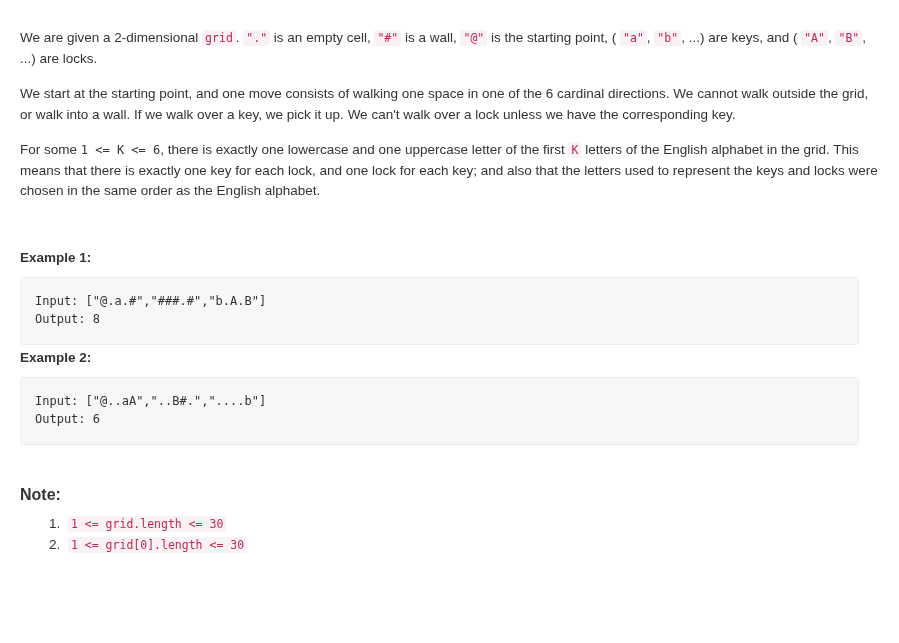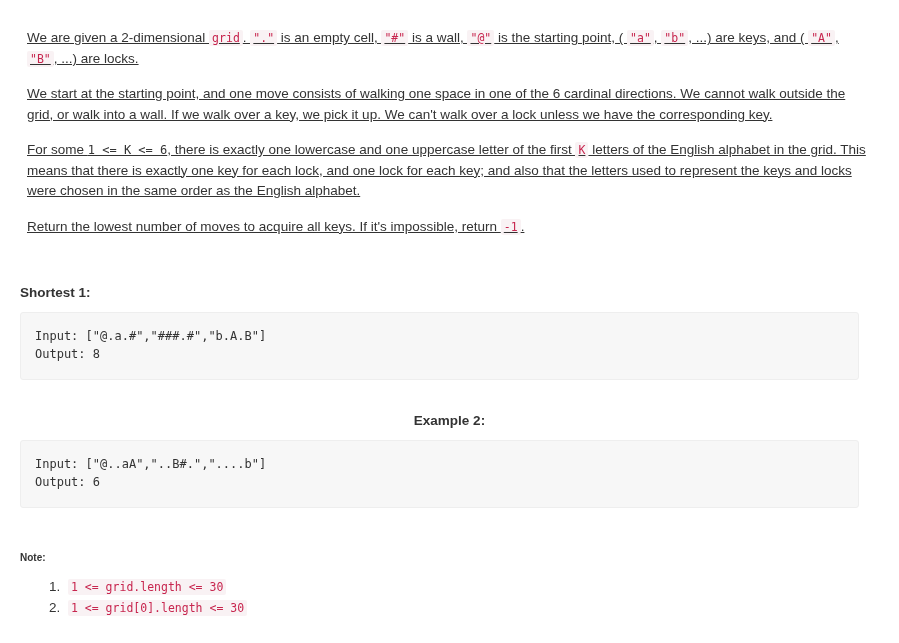--- a/index.html
+++ b/index.html
@@ -25,23 +25,22 @@
     color: #333333;
     margin: 0;
     padding-top: 16px;
     line-height: 28px;
     letter-spacing: 0.1px;
   }
   .para {
     font-size: 13.5px;
     line-height: 20.5px;
     color: #333333;
-    margin: 7px;
+    margin: 0;
     padding-top: 0;
-    text-decoration: underline;
   }
   #p1 { margin-top: 28px; }
   #p2 { margin-top: 15px; }
   #p3 { margin-top: 15px; }
   #p4 { margin-top: 15px; }
 
   code.inline {
     font-family: "DejaVu Sans Mono", "Liberation Mono", monospace;
     font-size: 11.5px;
     background: #f9f2f4;
@@ -58,39 +57,39 @@
     white-space: pre;
   }
   .example-title {
     font-size: 13.5px;
     font-weight: bold;
     color: #333333;
     margin: 0;
     line-height: 20px;
   }
   #ex1-title { margin-top: 46px; }
-  #ex2-title { margin-top: 31px; text-align: center; }
+  #ex2-title { margin-top: 3px; }
 
   pre.codeblock {
     font-family: "DejaVu Sans Mono", "Liberation Mono", monospace;
     font-size: 12px;
     line-height: 18px;
     background: #f7f7f7;
     border: 1px solid #eeeeee;
     border-radius: 3px;
     color: #333333;
     margin: 9px 0 0 0;
     padding: 14px 14px 16px 14px;
     width: 839px;
     box-sizing: border-box;
     overflow: hidden;
     white-space: pre;
   }
   .note-title {
-    font-size: 10px;
+    font-size: 16px;
     font-weight: bold;
     color: #333333;
     margin: 0;
     padding-top: 40px;
     line-height: 20px;
   }
   ol.note-list {
     margin: 9px 0 0 0;
     padding-left: 44px;
     font-size: 13.5px;
@@ -107,23 +106,22 @@
 
 <div class="page">
 
 
   <p class="para" id="p1"><span>We are given a 2-dimensional </span><code class="inline">grid</code><span>. </span><code class="inline">"."</code><span> is an empty cell, </span><code class="inline">"#"</code><span> is a wall, </span><code class="inline">"@"</code><span> is the starting point, ( </span><code class="inline">"a"</code><span>, </span><code class="inline">"b"</code><span>, ...) are keys, and ( </span><code class="inline">"A"</code><span>, </span><code class="inline">"B"</code><span>, ...) are locks.</span></p>
 
   <p class="para" id="p2"><span>We start at the starting point, and one move consists of walking one space in one of the 6 cardinal directions.  We cannot walk outside the grid, or walk into a wall.  If we walk over a key, we pick it up.  We can't walk over a lock unless we have the corresponding key.</span></p>
 
   <p class="para" id="p3"><span>For some </span><code class="plain">1 &lt;= K &lt;= 6</code><span>, there is exactly one lowercase and one uppercase letter of the first </span><code class="inline">K</code><span> letters of the English alphabet in the grid. This means that there is exactly one key for each lock, and one lock for each key; and also that the letters used to represent the keys and locks were chosen in the same order as the English alphabet.</span></p>
 
-  <p class="para" id="p4"><span>Return the lowest number of moves to acquire all keys.  If it's impossible, return </span><code class="inline">-1</code><span>.</span></p>
 
-  <h3 class="example-title" id="ex1-title">Shortest 1:</h3>
+  <h3 class="example-title" id="ex1-title">Example 1:</h3>
   <pre class="codeblock">Input: ["@.a.#","###.#","b.A.B"]
 Output: 8</pre>
 
   <h3 class="example-title" id="ex2-title">Example 2:</h3>
   <pre class="codeblock">Input: ["@..aA","..B#.","....b"]
 Output: 6</pre>
 
   <h3 class="note-title">Note:</h3>
   <ol class="note-list">
     <li><code class="inline">1 &lt;= grid.length &lt;= 30</code></li>

